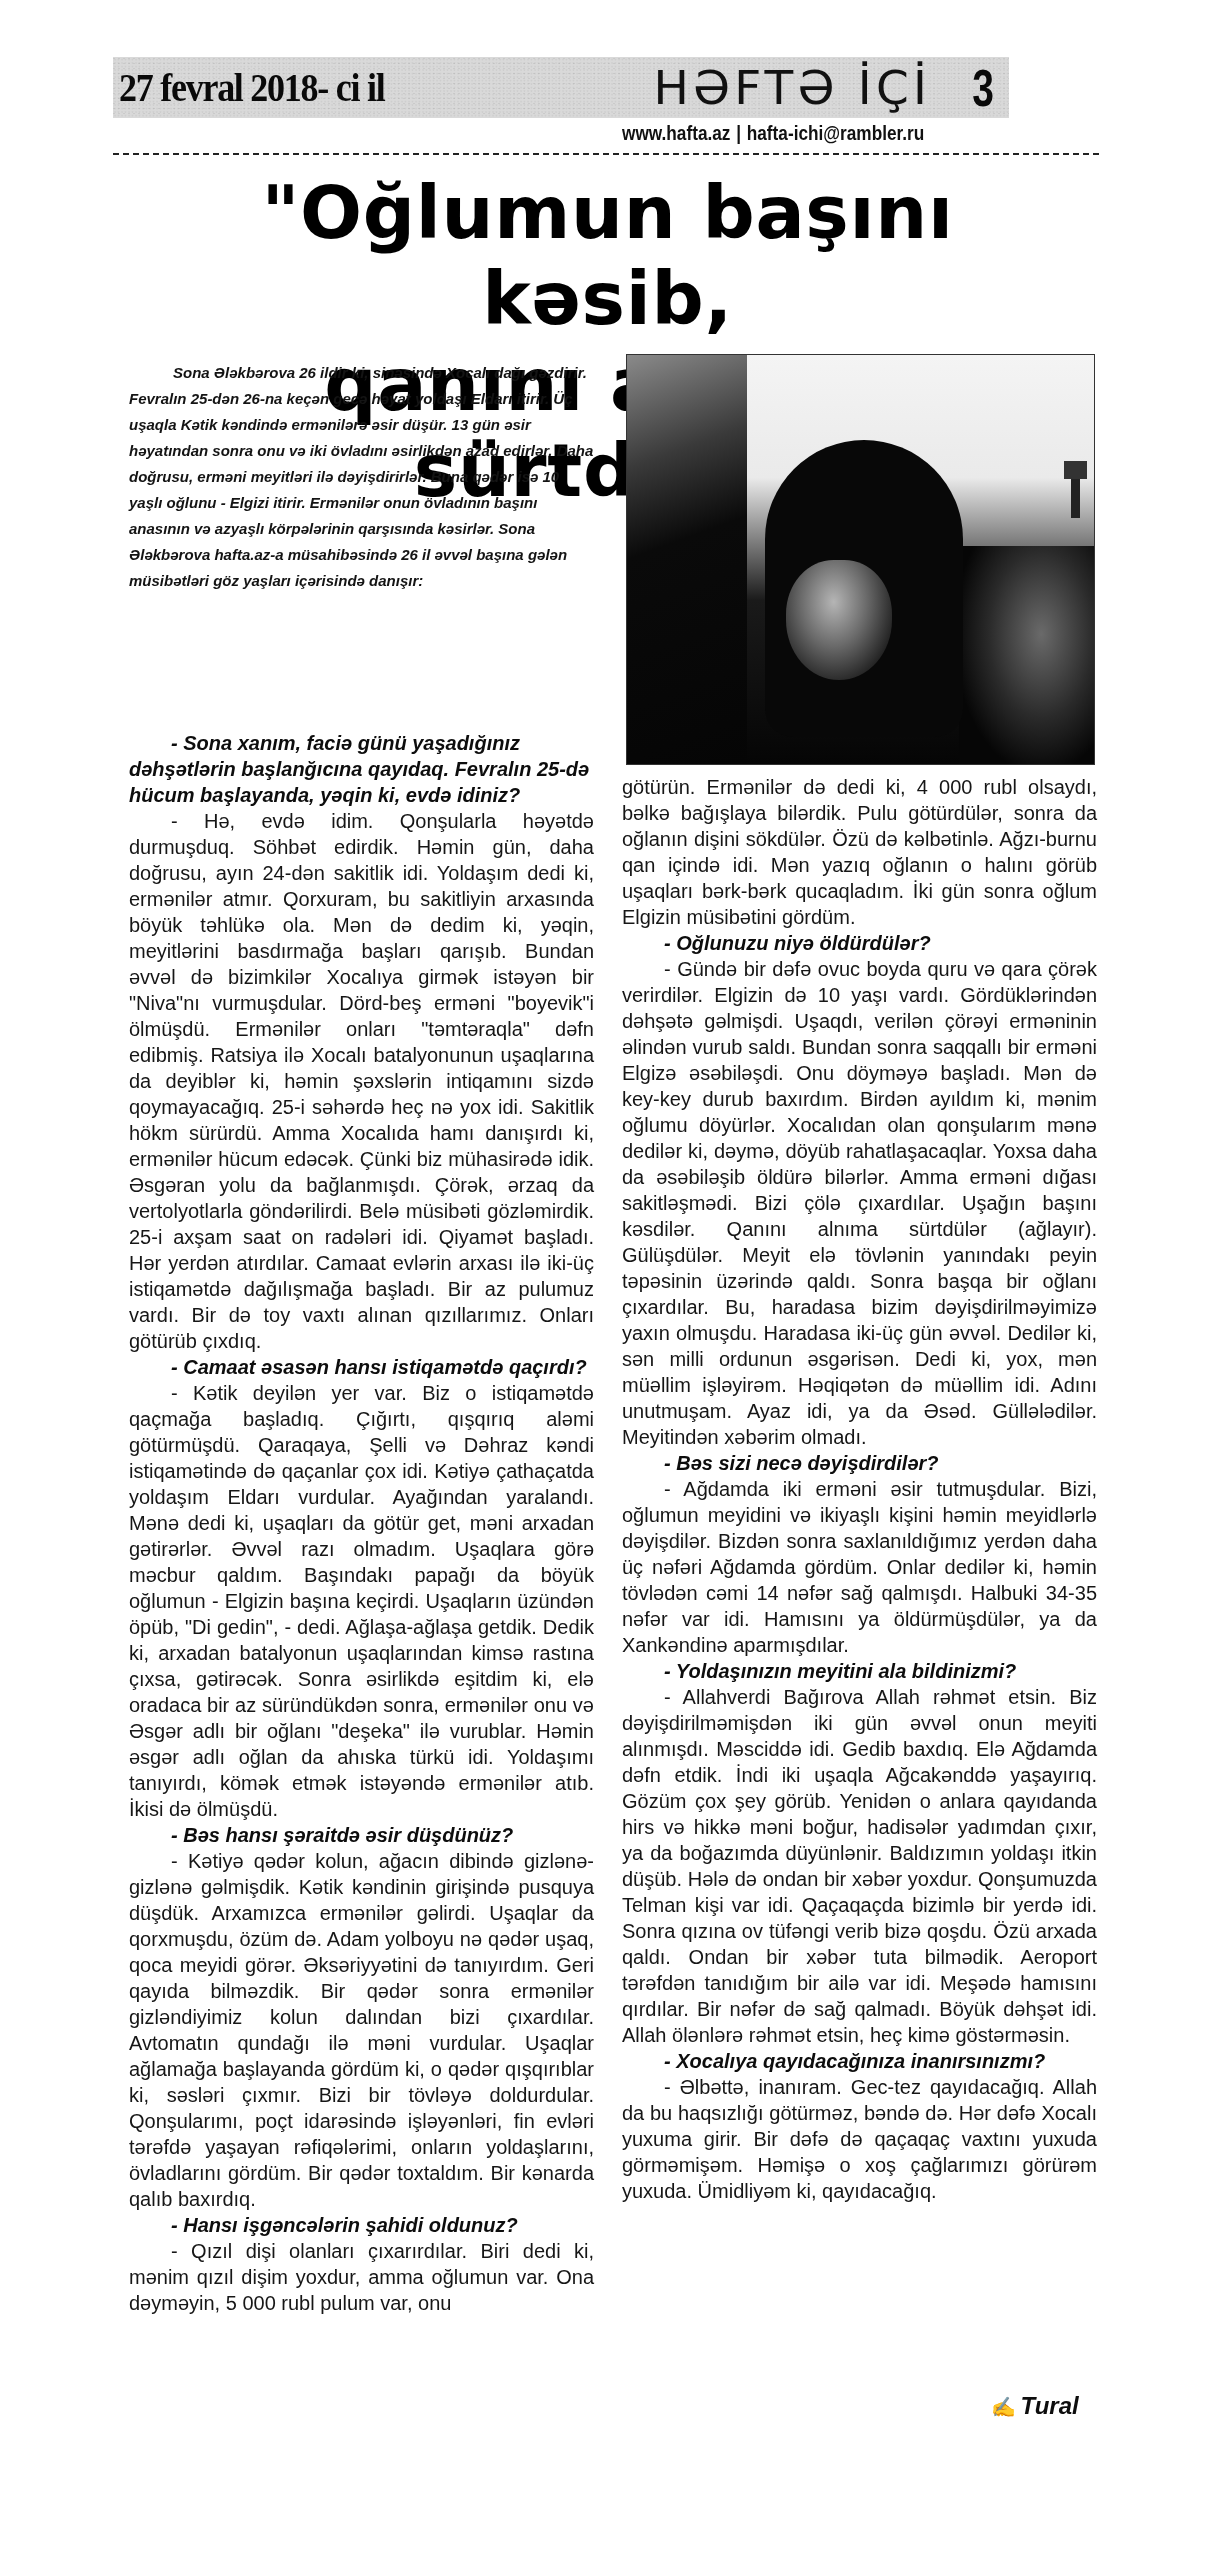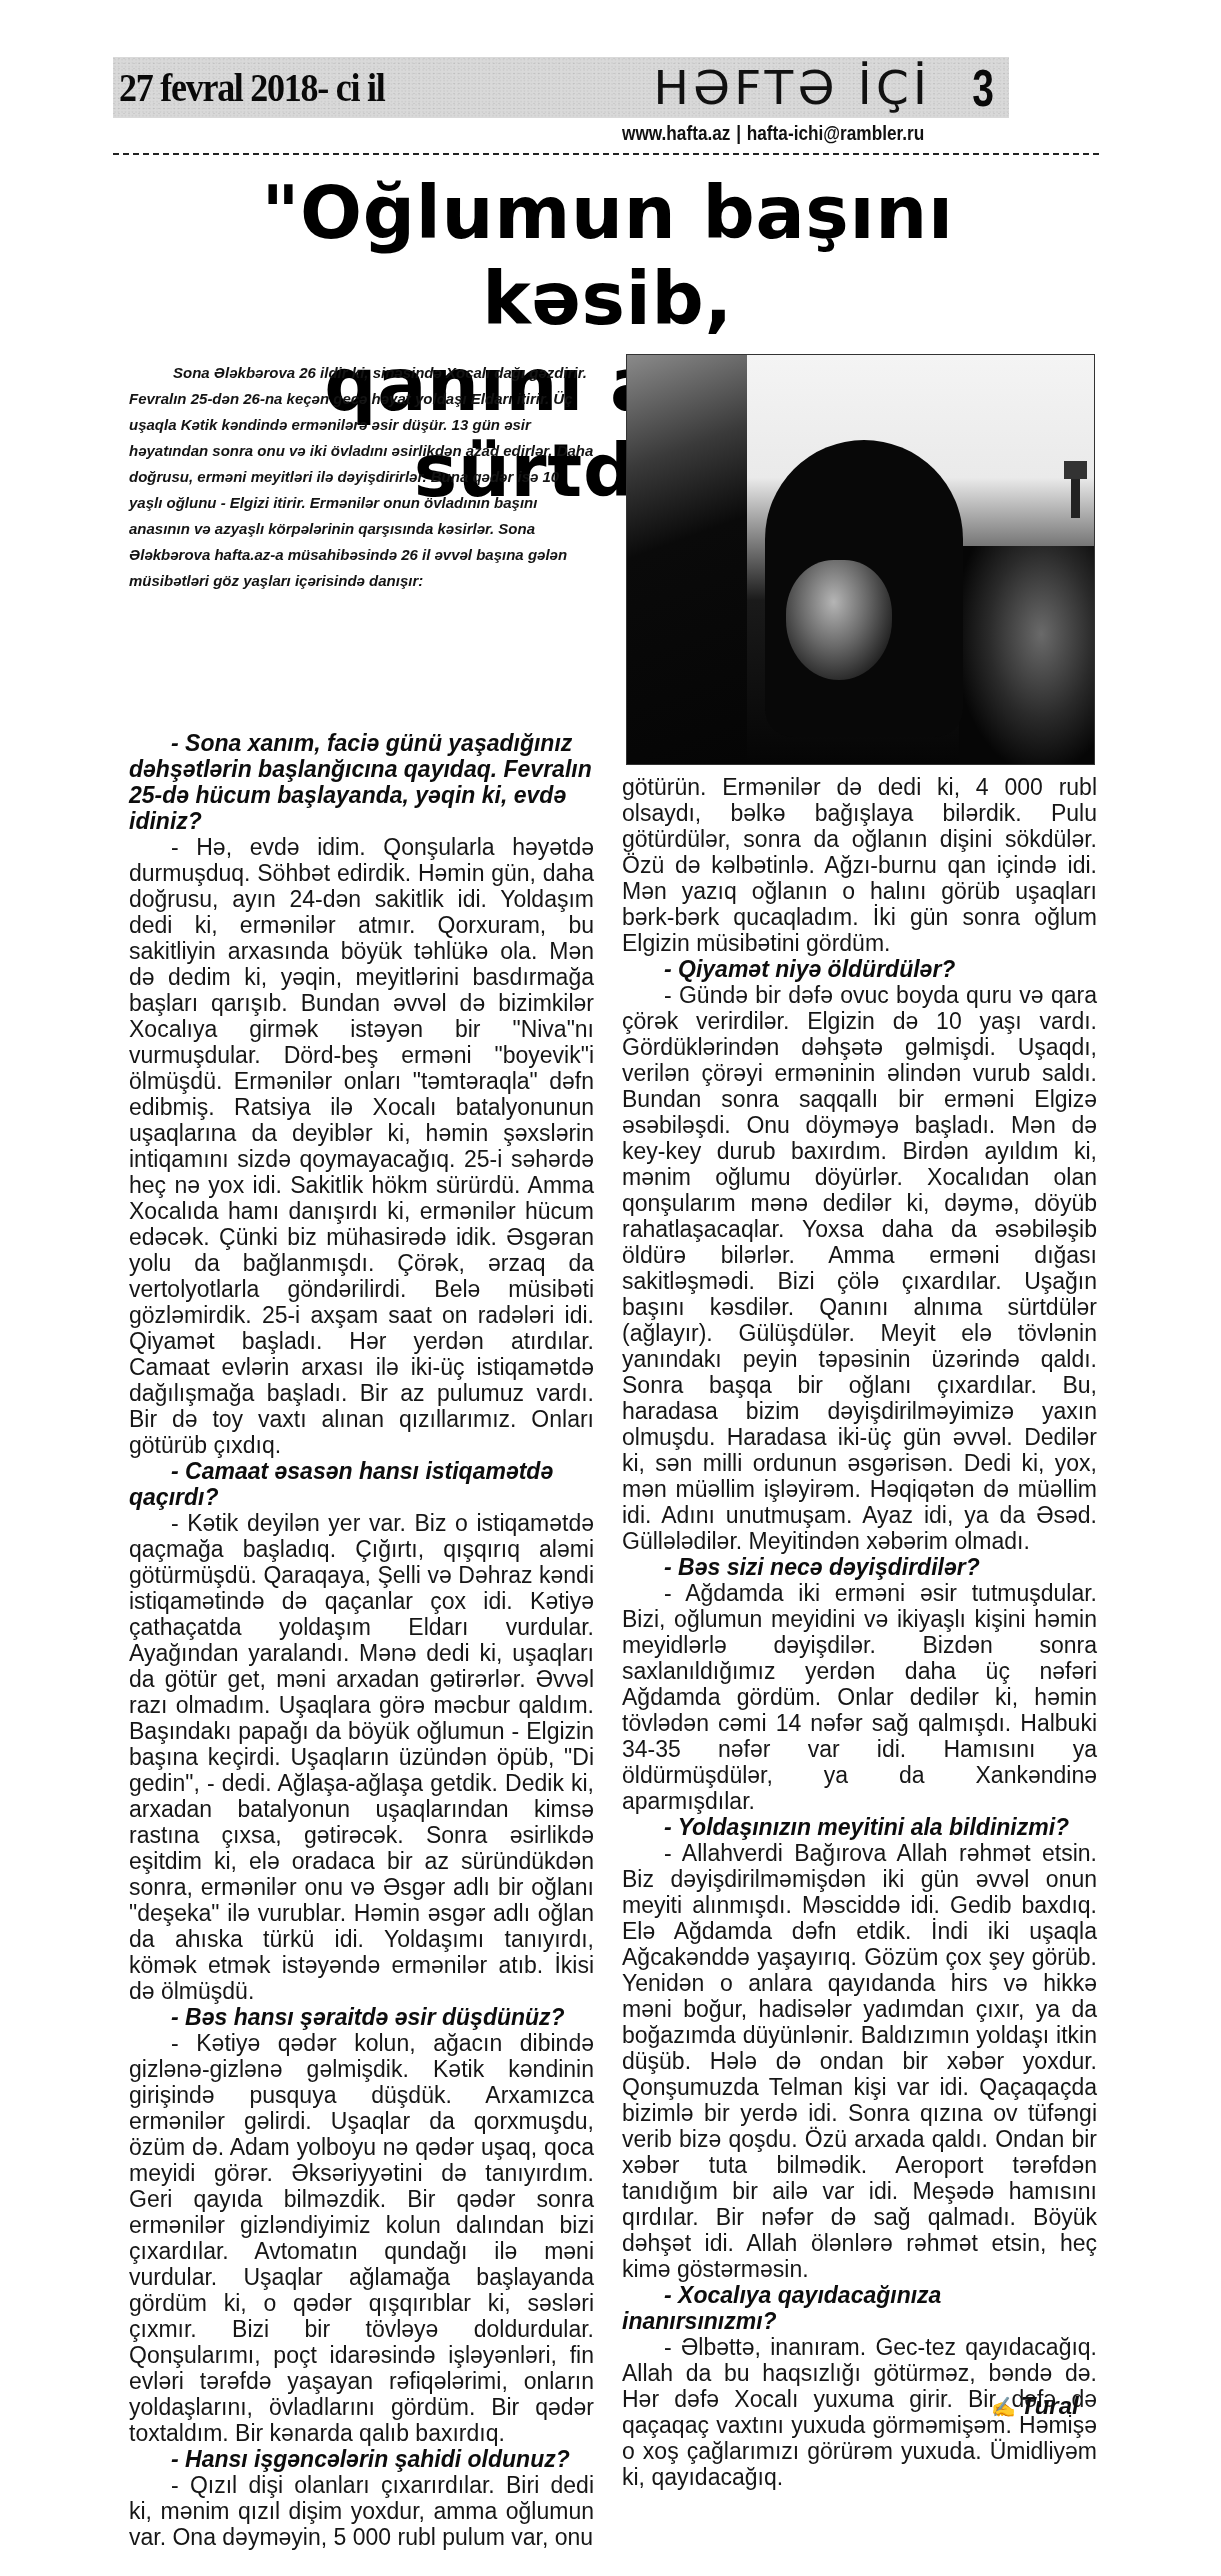--- a/index.html
+++ b/index.html
@@ -74,21 +74,21 @@
   }
   .photo .lamp::before {
     content: ""; position: absolute; left: -7px; top: 0; width: 22.6px; height: 18.4px; background: #333;
   }
   .photo .trees {
     position: absolute; left: 332px; top: 191px; width: 137px; height: 220px;
     background: radial-gradient(ellipse at 60% 40%, #6a6a6a 0%, #2a2a2a 45%, #060606 75%);
   }
   .body-col {
     position: absolute;
-    font-family: "Liberation Sans", sans-serif; font-size: 23px; line-height: 26px;
+    font-family: "Liberation Sans", sans-serif; font-size: 20px; line-height: 26px;
     color: #161616; text-align: justify;
   }
   .col-left { left: 129px; top: 730px; width: 465px; }
   .col-right { left: 622px; top: 774px; width: 475px; }
   .para { margin: 0; text-indent: 42px; }
   .para.cont { text-indent: 0; }
   .q { margin: 0; text-indent: 42px; font-style: italic; font-weight: bold; color: #0d0d0d; text-align: left; }
   .byline {
     position: absolute; left: 975px; top: 2392px; width: 120px; text-align: center;
     font-family: "Liberation Sans", sans-serif; font-style: italic; font-weight: bold;
@@ -130,21 +130,21 @@
   <p class="q">- Camaat əsasən hansı istiqamətdə qaçırdı?</p>
   <p class="para">- Kətik deyilən yer var. Biz o istiqamətdə qaçmağa başladıq. Çığırtı, qışqırıq aləmi götürmüşdü. Qaraqaya, Şelli və Dəhraz kəndi istiqamətində də qaçanlar çox idi. Kətiyə çathaçatda yoldaşım Eldarı vurdular. Ayağından yaralandı. Mənə dedi ki, uşaqları da götür get, məni arxadan gətirərlər. Əvvəl razı olmadım. Uşaqlara görə məcbur qaldım. Başındakı papağı da böyük oğlumun - Elgizin başına keçirdi. Uşaqların üzündən öpüb, "Di gedin", - dedi. Ağlaşa-ağlaşa getdik. Dedik ki, arxadan batalyonun uşaqlarından kimsə rastına çıxsa, gətirəcək. Sonra əsirlikdə eşitdim ki, elə oradaca bir az süründükdən sonra, ermənilər onu və Əsgər adlı bir oğlanı "deşeka" ilə vurublar. Həmin əsgər adlı oğlan da ahıska türkü idi. Yoldaşımı tanıyırdı, kömək etmək istəyəndə ermənilər atıb. İkisi də ölmüşdü.</p>
   <p class="q">- Bəs hansı şəraitdə əsir düşdünüz?</p>
   <p class="para">- Kətiyə qədər kolun, ağacın dibində gizlənə-gizlənə gəlmişdik. Kətik kəndinin girişində pusquya düşdük. Arxamızca ermənilər gəlirdi. Uşaqlar da qorxmuşdu, özüm də. Adam yolboyu nə qədər uşaq, qoca meyidi görər. Əksəriyyətini də tanıyırdım. Geri qayıda bilməzdik. Bir qədər sonra ermənilər gizləndiyimiz kolun dalından bizi çıxardılar. Avtomatın qundağı ilə məni vurdular. Uşaqlar ağlamağa başlayanda gördüm ki, o qədər qışqırıblar ki, səsləri çıxmır. Bizi bir tövləyə doldurdular. Qonşularımı, poçt idarəsində işləyənləri, fin evləri tərəfdə yaşayan rəfiqələrimi, onların yoldaşlarını, övladlarını gördüm. Bir qədər toxtaldım. Bir kənarda qalıb baxırdıq.</p>
   <p class="q">- Hansı işgəncələrin şahidi oldunuz?</p>
   <p class="para">- Qızıl dişi olanları çıxarırdılar. Biri dedi ki, mənim qızıl dişim yoxdur, amma oğlumun var. Ona dəyməyin, 5 000 rubl pulum var, onu</p>
 </div>
 
 <div class="body-col col-right">
   <p class="para cont">götürün. Ermənilər də dedi ki, 4 000 rubl olsaydı, bəlkə bağışlaya bilərdik. Pulu götürdülər, sonra da oğlanın dişini sökdülər. Özü də kəlbətinlə. Ağzı-burnu qan içində idi. Mən yazıq oğlanın o halını görüb uşaqları bərk-bərk qucaqladım. İki gün sonra oğlum Elgizin müsibətini gördüm.</p>
-  <p class="q">- Qiyamət niyə öldürdülər?</p>
+  <p class="q">- Oğlunuzu niyə öldürdülər?</p>
   <p class="para">- Gündə bir dəfə ovuc boyda quru və qara çörək verirdilər. Elgizin də 10 yaşı vardı. Gördüklərindən dəhşətə gəlmişdi. Uşaqdı, verilən çörəyi erməninin əlindən vurub saldı. Bundan sonra saqqallı bir erməni Elgizə əsəbiləşdi. Onu döyməyə başladı. Mən də key-key durub baxırdım. Birdən ayıldım ki, mənim oğlumu döyürlər. Xocalıdan olan qonşularım mənə dedilər ki, dəymə, döyüb rahatlaşacaqlar. Yoxsa daha da əsəbiləşib öldürə bilərlər. Amma erməni dığası sakitləşmədi. Bizi çölə çıxardılar. Uşağın başını kəsdilər. Qanını alnıma sürtdülər (ağlayır). Gülüşdülər. Meyit elə tövlənin yanındakı peyin təpəsinin üzərində qaldı. Sonra başqa bir oğlanı çıxardılar. Bu, haradasa bizim dəyişdirilməyimizə yaxın olmuşdu. Haradasa iki-üç gün əvvəl. Dedilər ki, sən milli ordunun əsgərisən. Dedi ki, yox, mən müəllim işləyirəm. Həqiqətən də müəllim idi. Adını unutmuşam. Ayaz idi, ya da Əsəd. Güllələdilər. Meyitindən xəbərim olmadı.</p>
   <p class="q">- Bəs sizi necə dəyişdirdilər?</p>
   <p class="para">- Ağdamda iki erməni əsir tutmuşdular. Bizi, oğlumun meyidini və ikiyaşlı kişini həmin meyidlərlə dəyişdilər. Bizdən sonra saxlanıldığımız yerdən daha üç nəfəri Ağdamda gördüm. Onlar dedilər ki, həmin tövlədən cəmi 14 nəfər sağ qalmışdı. Halbuki 34-35 nəfər var idi. Hamısını ya öldürmüşdülər, ya da Xankəndinə aparmışdılar.</p>
   <p class="q">- Yoldaşınızın meyitini ala bildinizmi?</p>
   <p class="para">- Allahverdi Bağırova Allah rəhmət etsin. Biz dəyişdirilməmişdən iki gün əvvəl onun meyiti alınmışdı. Məsciddə idi. Gedib baxdıq. Elə Ağdamda dəfn etdik. İndi iki uşaqla Ağcakənddə yaşayırıq. Gözüm çox şey görüb. Yenidən o anlara qayıdanda hirs və hikkə məni boğur, hadisələr yadımdan çıxır, ya da boğazımda düyünlənir. Baldızımın yoldaşı itkin düşüb. Hələ də ondan bir xəbər yoxdur. Qonşumuzda Telman kişi var idi. Qaçaqaçda bizimlə bir yerdə idi. Sonra qızına ov tüfəngi verib bizə qoşdu. Özü arxada qaldı. Ondan bir xəbər tuta bilmədik. Aeroport tərəfdən tanıdığım bir ailə var idi. Meşədə hamısını qırdılar. Bir nəfər də sağ qalmadı. Böyük dəhşət idi. Allah ölənlərə rəhmət etsin, heç kimə göstərməsin.</p>
   <p class="q">- Xocalıya qayıdacağınıza inanırsınızmı?</p>
   <p class="para">- Əlbəttə, inanıram. Gec-tez qayıdacağıq. Allah da bu haqsızlığı götürməz, bəndə də. Hər dəfə Xocalı yuxuma girir. Bir dəfə də qaçaqaç vaxtını yuxuda görməmişəm. Həmişə o xoş çağlarımızı görürəm yuxuda. Ümidliyəm ki, qayıdacağıq.</p>
 </div>
 
 <div class="byline">

